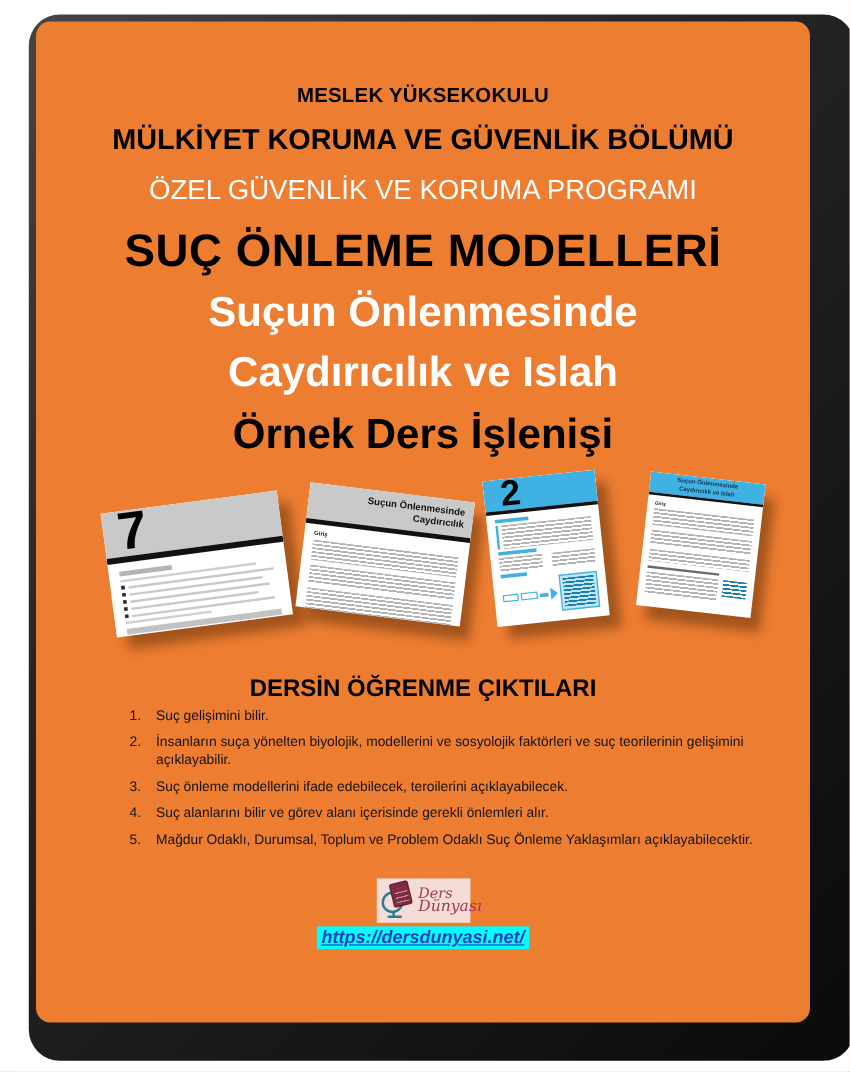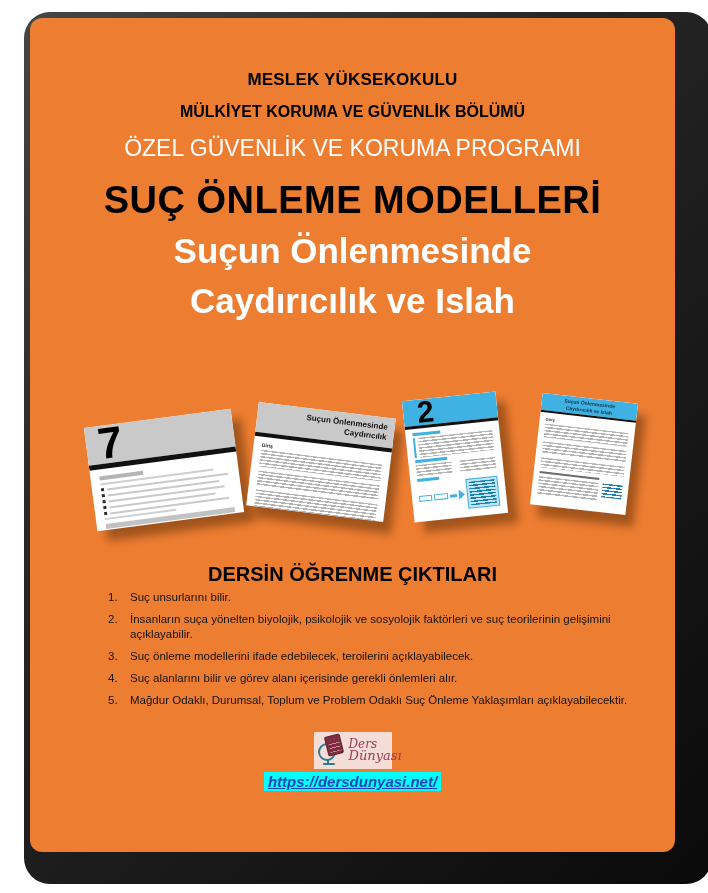--- a/index.html
+++ b/index.html
@@ -11,21 +11,21 @@
            border-radius:26px;
            background:linear-gradient(135deg,#454545 0%, #262626 35%, #0a0a0a 100%); }
 
   
   .page { position:absolute; left:18px; top:18px; width:645px; height:834px;
           border-radius:12px; background:#ED7D31; }
 
   
   .headings { position:absolute; top:52px; left:0; width:100%; text-align:center; }
   .h-small  { font-size:17px; font-weight:bold; color:#000; margin-bottom:13px; letter-spacing:.2px;}
-  .h-med    { font-size:16px; font-weight:bold; color:#000; margin-bottom:14px; }
+  .h-med    { font-size:24px; font-weight:bold; color:#000; margin-bottom:14px; }
   .h-white  { font-size:23px; font-weight:normal; color:#fff; margin-bottom:18px; }
   .h-title  { font-size:38px; font-weight:bold; color:#000; margin-bottom:10px; letter-spacing:.5px; line-height:1.1;}
   .h-sub-w  { font-size:35px; font-weight:bold; color:#fff; margin-bottom:12px; line-height:1.1;}
   .h-sub-b  { font-size:35px; font-weight:bold; color:#000; line-height:1.1;}
 
   
   .thumbs { position:absolute; top:370px; left:0; width:100%; height:170px; }
   .thumb  { position:absolute; background:#fff; box-shadow:9px 11px 9px rgba(70,35,5,.45); overflow:hidden; }
   .t1 { left:60px;  top:30px; width:148px; height:104px; transform:rotate(-7.5deg); }
   .t2 { left:222px; top:22px; width:138px; height:104px; transform:rotate(7deg); }
@@ -118,20 +118,21 @@
   <div class="frame"></div>
   <div class="page">
 
     <div class="headings">
       <div class="h-small">MESLEK YÜKSEKOKULU</div>
       <div class="h-med">MÜLKİYET KORUMA VE GÜVENLİK BÖLÜMÜ</div>
       <div class="h-white">ÖZEL GÜVENLİK VE KORUMA PROGRAMI</div>
       <div class="h-title">SUÇ ÖNLEME MODELLERİ</div>
       <div class="h-sub-w">Suçun Önlenmesinde</div>
       <div class="h-sub-w">Caydırıcılık ve Islah</div>
+      <div class="h-sub-b">Örnek Ders İşlenişi</div>
     </div>
 
     <div class="thumbs">
 
       <div class="thumb t1">
         <div class="band band-gray">
           <div class="num">7</div>
         </div>
         <div class="blackbar"></div>
         <div class="bd">
@@ -235,25 +236,25 @@
           </div>
         </div>
       </div>
     </div>
 
     <div class="outcome-head">DERSİN ÖĞRENME ÇIKTILARI</div>
 
     <div class="outcomes">
       <div class="li">
         <span class="num">1.</span>
-        <span class="txt">Suç unsurlarını bilir.</span>
+        <span class="txt">Suç gelişimini bilir.</span>
       </div>
       <div class="li">
         <span class="num">2.</span>
-        <span class="txt">İnsanların suça yönelten biyolojik, psikolojik ve sosyolojik faktörleri ve suç teorilerinin gelişimini açıklayabilir.</span>
+        <span class="txt">İnsanların suça yönelten biyolojik, modellerini ve sosyolojik faktörleri ve suç teorilerinin gelişimini açıklayabilir.</span>
       </div>
       <div class="li">
         <span class="num">3.</span>
         <span class="txt">Suç önleme modellerini ifade edebilecek, teroilerini açıklayabilecek.</span>
       </div>
       <div class="li">
         <span class="num">4.</span>
         <span class="txt">Suç alanlarını bilir ve görev alanı içerisinde gerekli önlemleri alır.</span>
       </div>
       <div class="li">

